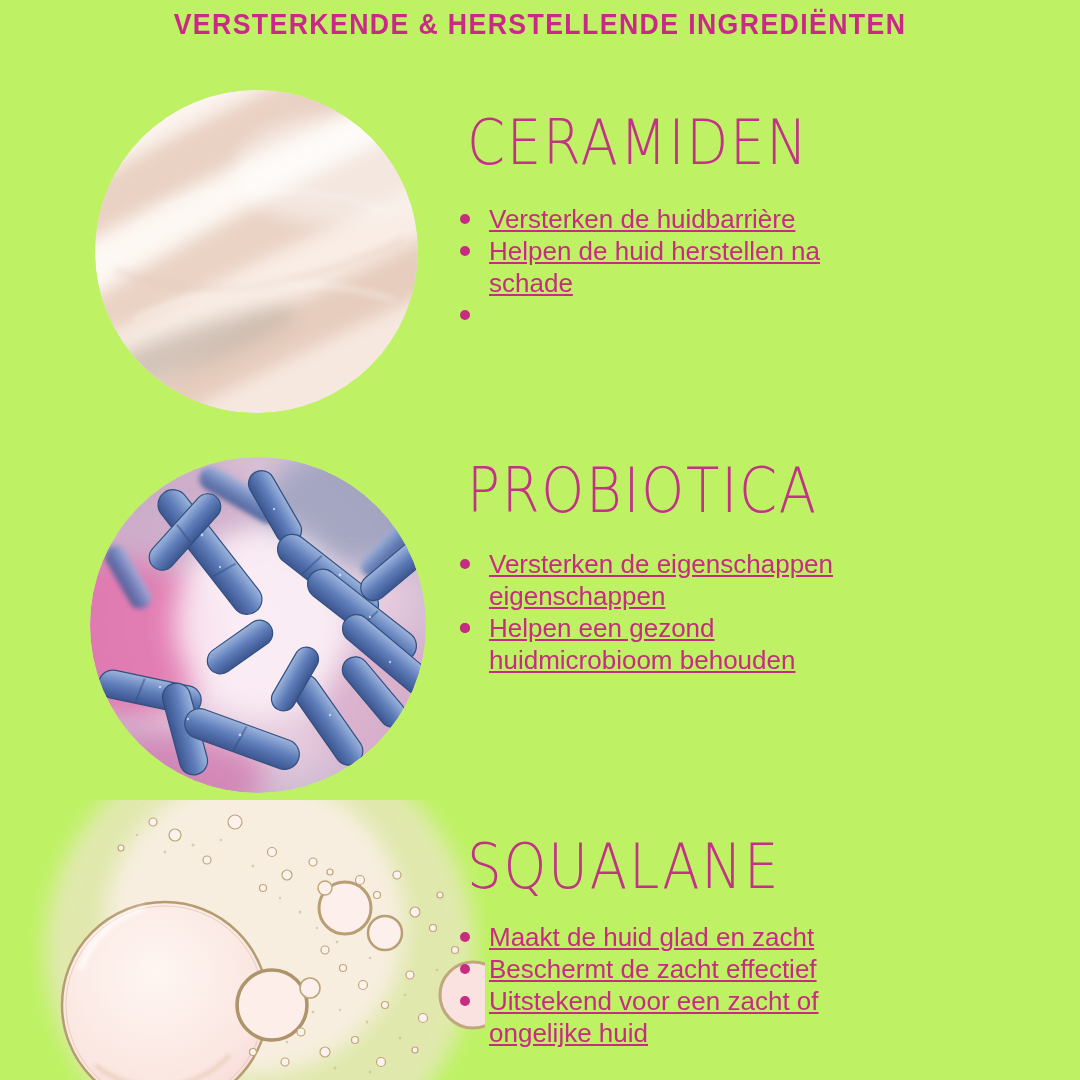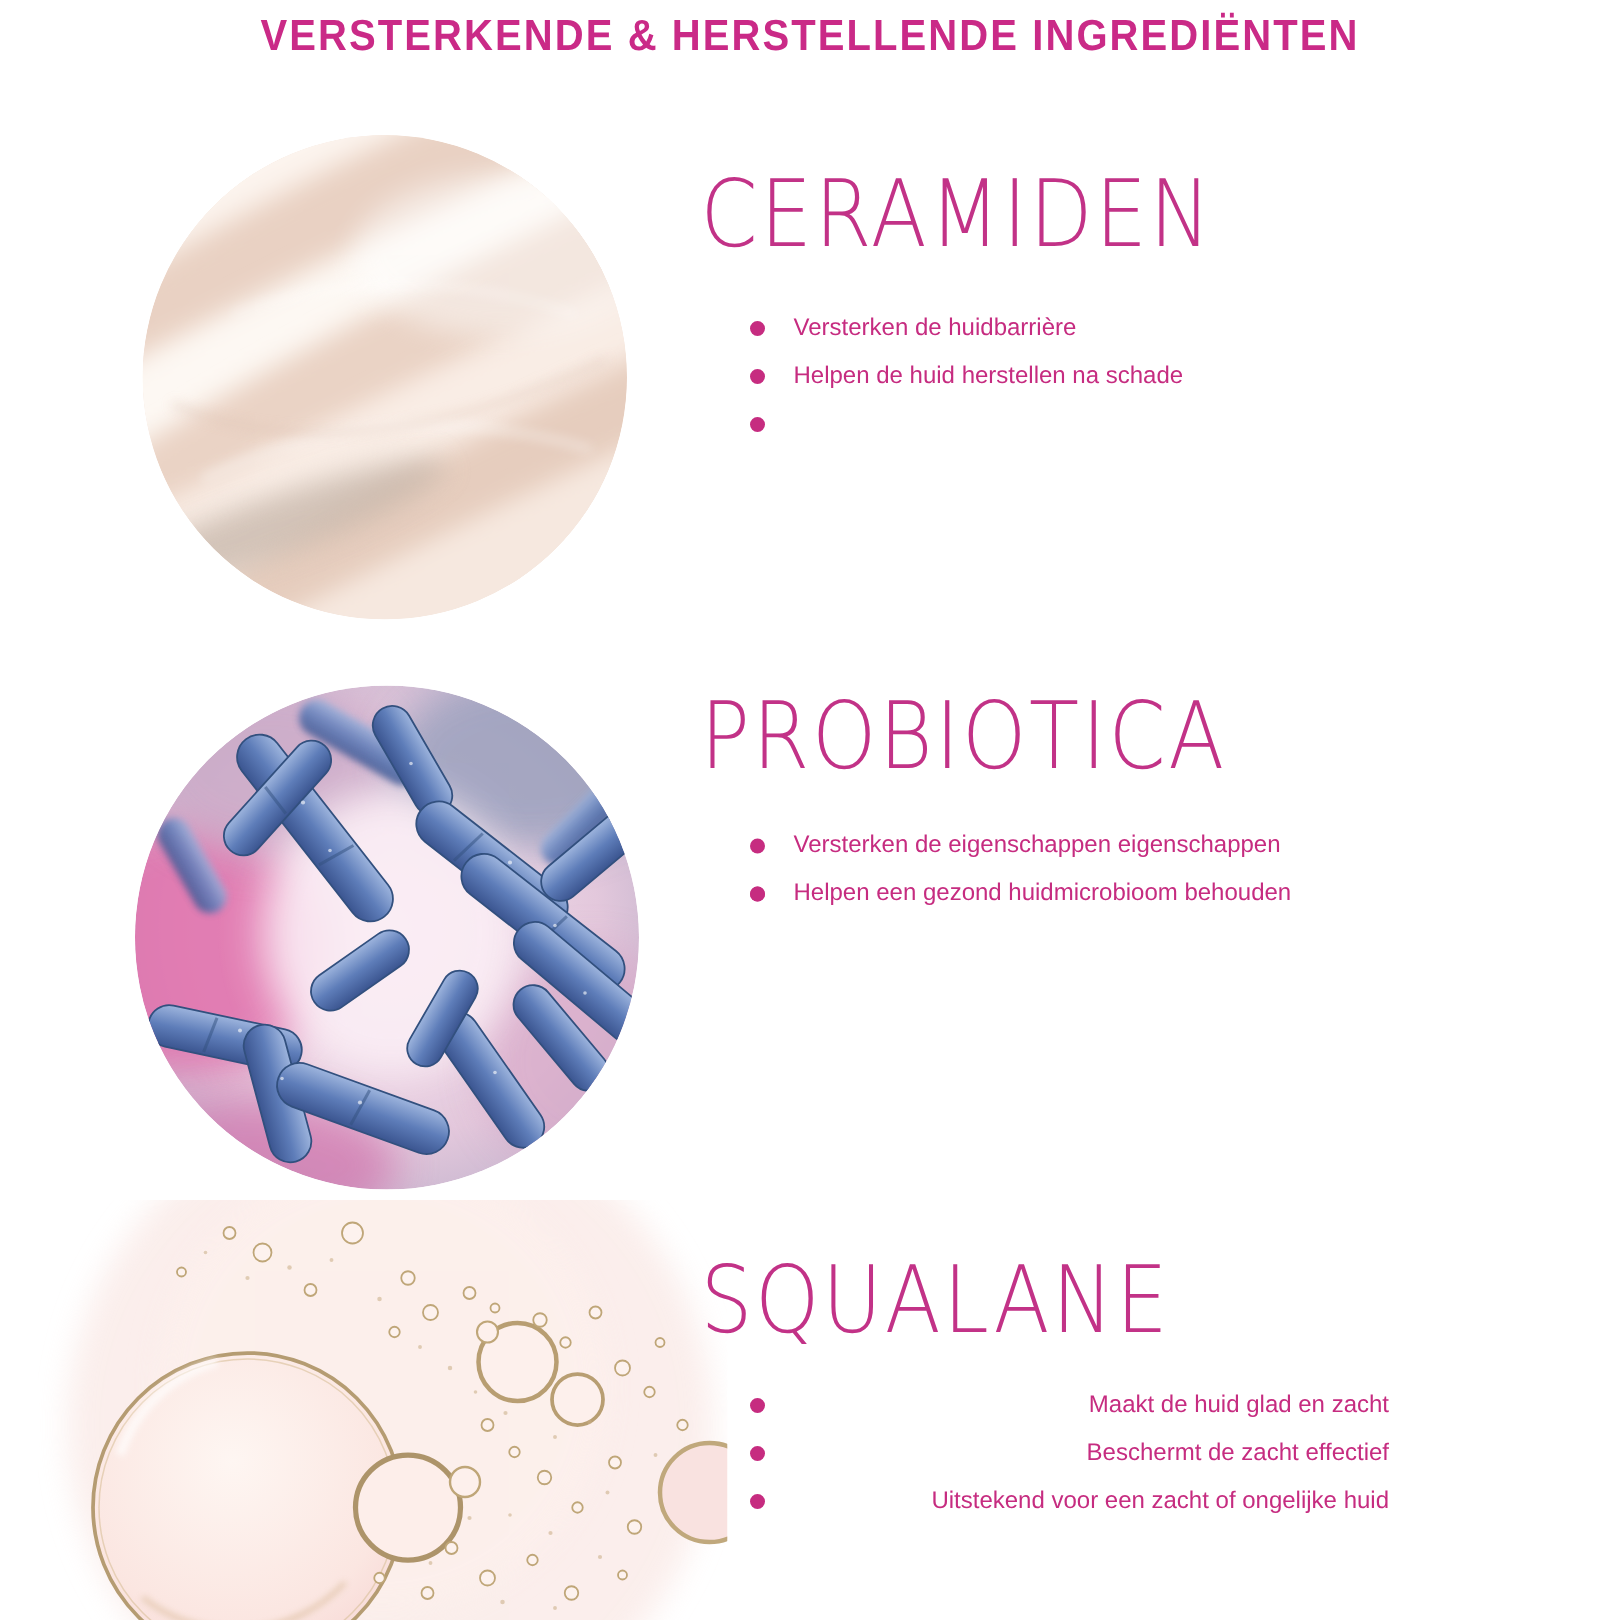--- a/index.html
+++ b/index.html
@@ -1,18 +1,18 @@
 <!DOCTYPE html>
 <html><head>
 <meta charset="utf-8">
 <style>
   html,body{margin:0;padding:0;background:#efe6e0;}
   .canvas{
     position:relative;width:1080px;height:1080px;margin:0 auto;
-    background:#ffffff;overflow:hidden;
+    background:#bef264;overflow:hidden;
     font-family:"Liberation Sans", sans-serif;
   }
   
   .page-title{
     position:absolute;top:8px;left:0;width:1080px;margin:0;
     text-align:center;color:#ca2a87;
     font-size:29px;font-weight:700;letter-spacing:1.5px;
     transform:scaleX(.92);
   }
   
@@ -27,27 +27,27 @@
     color:#c23287;font-weight:200;font-size:62px;line-height:1;
     letter-spacing:2px;white-space:nowrap;
     transform:scaleX(.88);transform-origin:0 50%;
     font-family:"DejaVu Sans","Liberation Sans",sans-serif;
   }
   .h-ceramiden{top:112px;}
   .h-probiotica{top:460px;}
   .h-squalane{top:836px;}
   
   .bullets{
-    position:absolute;left:496px;width:430px;margin:0;padding:0;
+    position:absolute;left:456px;width:430px;margin:0;padding:0;
     list-style:none;color:#c62c80;
-    font-size:16px;line-height:32px;font-weight:400;
+    font-size:26px;line-height:32px;font-weight:400;text-decoration:underline;
   }
   .b-ceramiden{top:203px;}
   .b-probiotica{top:548px;}
-  .b-squalane{top:921px;text-align:right;}
+  .b-squalane{top:921px;}
   .bullets li{position:relative;padding-left:33px;margin:0;}
   .bullets li .dot{
     position:absolute;left:4px;top:11px;width:10px;height:10px;
     border-radius:50%;background:#c62c80;
   }
 </style>
 </head>
 <body>
 
 <div class="canvas">

